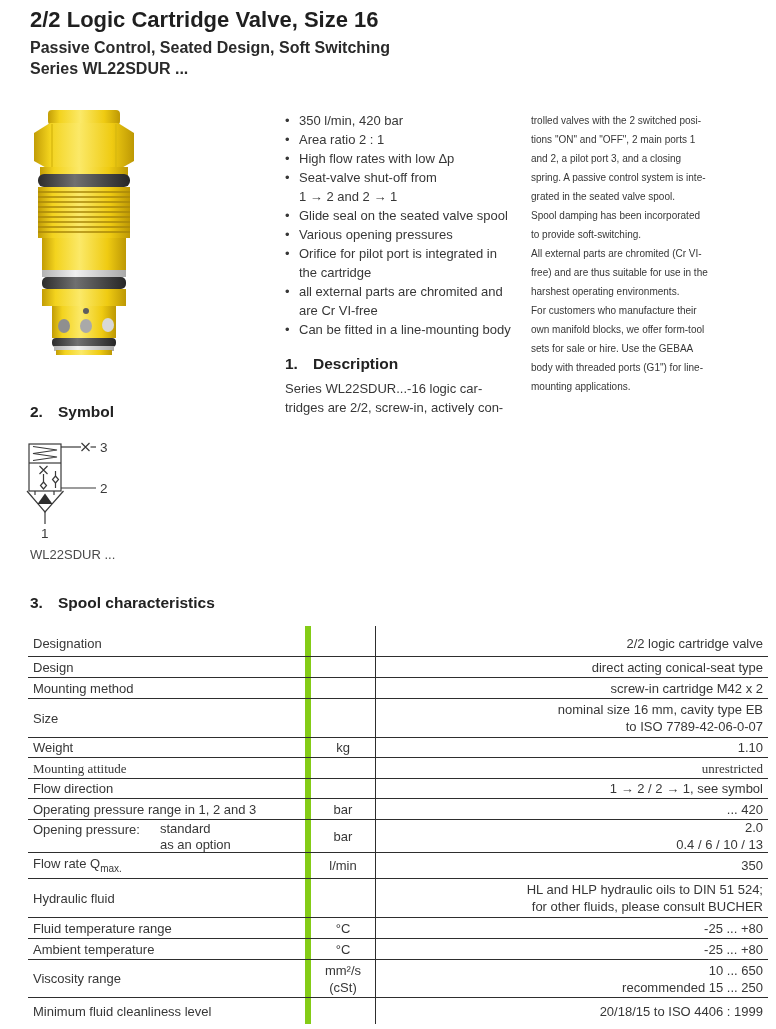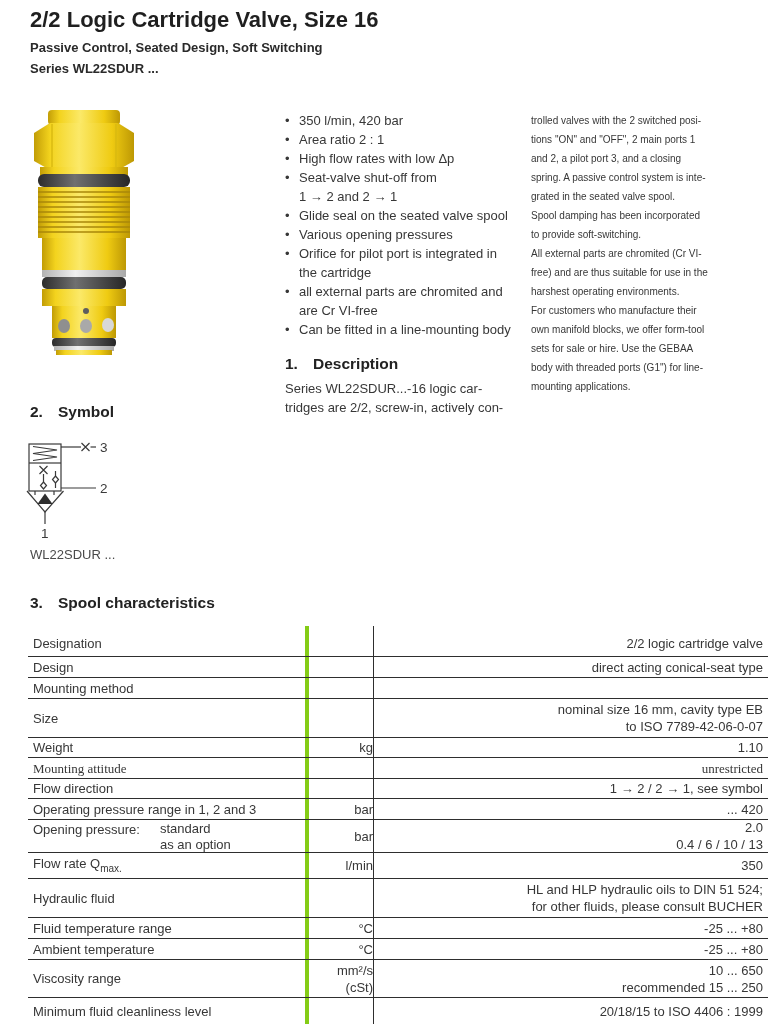--- a/index.html
+++ b/index.html
@@ -2,21 +2,21 @@
 <html><head>
 <meta charset="utf-8">
 <style>
   html,body{margin:0;padding:0;background:#888;}
   .page{position:relative;width:776px;height:1029px;background:#ffffff;
         font-family:"Liberation Sans",sans-serif;color:#373737;overflow:hidden;padding-left:28px;}
 
   
   .hdr{position:absolute;left:30px;top:6px;}
   .hdr .title{font-size:22px;line-height:27px;font-weight:bold;color:#1f1f1f;}
-  .hdr .sub{font-size:13px;line-height:21px;font-weight:bold;color:#2a2a2a;}
+  .hdr .sub{font-size:16px;line-height:21px;font-weight:bold;color:#2a2a2a;}
   .hdr .sub.first{margin-top:4px;}
 
   
   .intro{position:absolute;left:0;top:108px;width:776px;}
   .valve-wrap{position:absolute;left:28px;top:2px;width:112px;height:245px;}
   .mid{position:absolute;left:285px;top:3px;width:240px;font-size:13px;line-height:19px;}
   .rightcol{position:absolute;left:531px;top:3px;width:245px;font-size:10px;line-height:19px;
             white-space:pre-line;text-align:left;}
   .bullets{width:100%;}
   .bullet{display:flex;}
@@ -33,22 +33,22 @@
   .symbol-svg text{font-family:"Liberation Sans",sans-serif;font-size:13.5px;fill:#3a3a3a;}
   .sym-caption{margin-top:1px;font-size:13px;color:#4a4a4a;}
 
   
   .chars-sec{position:absolute;left:30px;top:594px;}
   .ctable{position:relative;margin-top:14px;margin-left:-2px;width:740px;}
   .trow{display:flex;align-items:stretch;border-bottom:1px solid #2e2e2e;font-size:13px;}
   .trow.last{border-bottom:none;}
   .tcell{display:flex;flex-direction:column;justify-content:center;line-height:17px;}
   .tname{width:272px;padding-left:5px;position:relative;}
-  .tunit{width:64px;border-left:4px solid #84cc16;border-right:1px solid #2e2e2e;
-         text-align:right;white-space:pre-line;}
+  .tunit{width:64px;border-left:6px solid #84cc16;border-right:1px solid #2e2e2e;
+         text-align:center;white-space:pre-line;}
   .tval{flex:1;text-align:right;padding-right:5px;white-space:pre-line;}
   .trow.first .tcell{justify-content:flex-end;padding-bottom:4px;}
   .trow.has-sub .tname{justify-content:flex-start;padding-top:1px;}
   .sublabels{position:absolute;left:132px;top:1px;white-space:pre-line;line-height:16px;}
   sub{font-size:10px;}
 </style>
 </head>
 <body>
 
 <div class="page">
@@ -229,20 +229,21 @@
             <span><span>Design</span></span>
           </div>
           <div class="tcell tunit"></div>
           <div class="tcell tval">direct acting conical-seat type</div>
         </div>
         <div class="trow" style="height: 20px;">
           <div class="tcell tname">
             <span><span>Mounting method</span></span>
           </div>
           <div class="tcell tunit"></div>
+          <div class="tcell tval">screw-in cartridge M42 x 2</div>
         </div>
         <div class="trow" style="height: 38px;">
           <div class="tcell tname">
             <span><span>Size</span></span>
           </div>
           <div class="tcell tunit"></div>
           <div class="tcell tval">nominal size 16 mm, cavity type EB
 to ISO 7789-42-06-0-07</div>
         </div>
         <div class="trow" style="height: 19px;">

